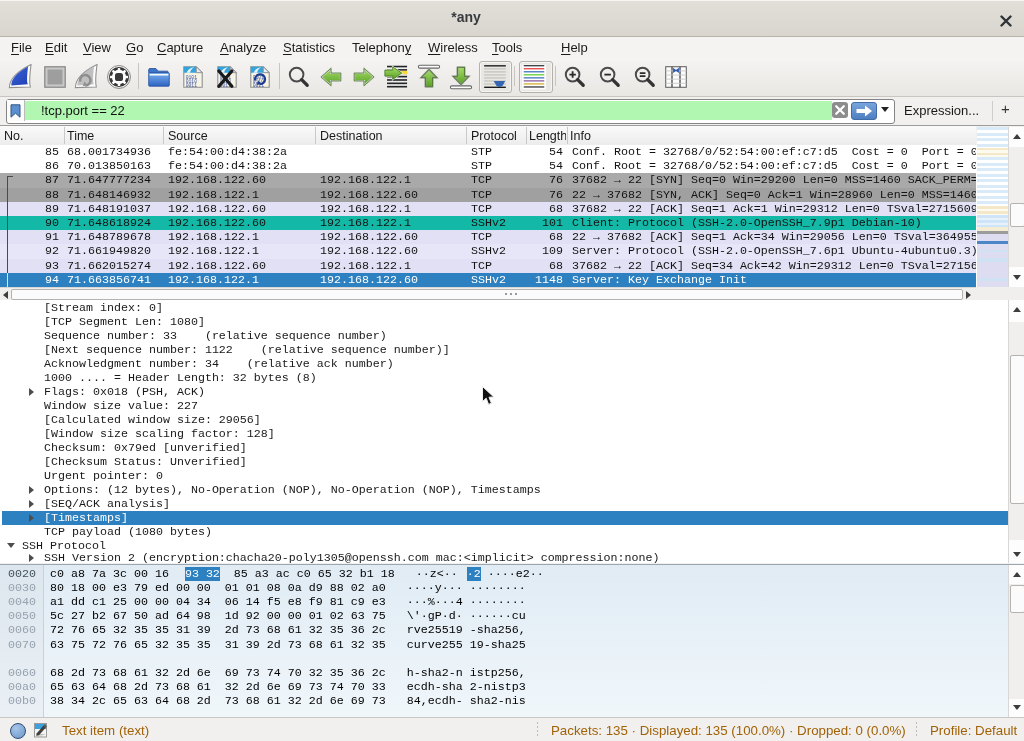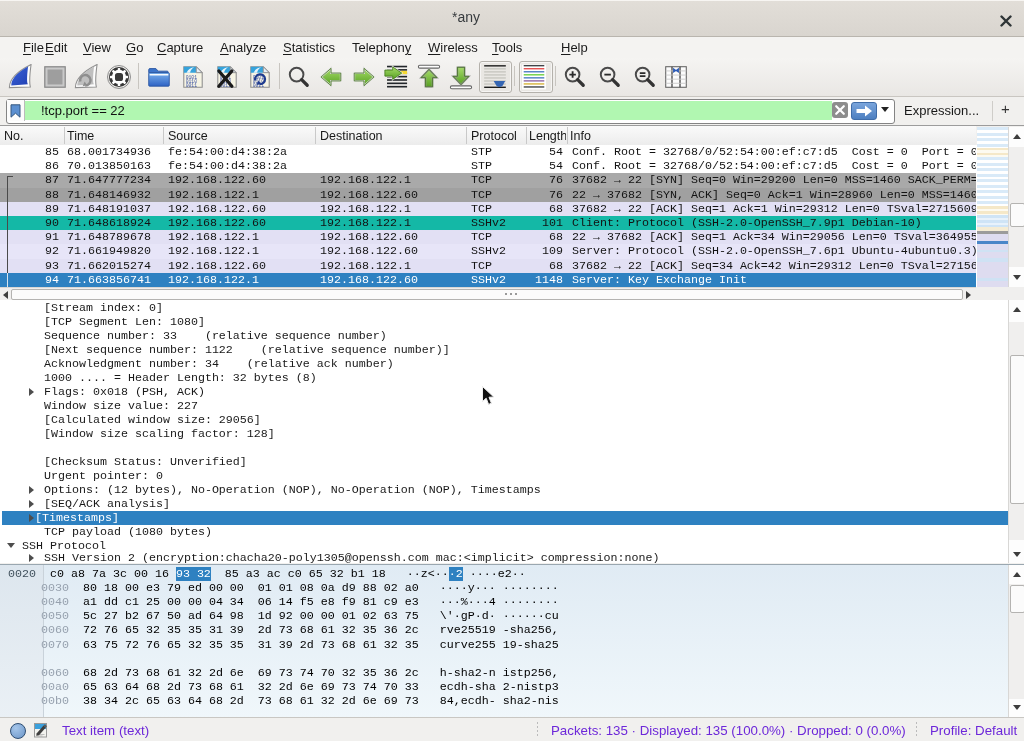--- a/index.html
+++ b/index.html
@@ -1,21 +1,21 @@
 <!DOCTYPE html>
 <html><head><meta charset="utf-8"><style>
 html,body{margin:0;padding:0;}
 body{width:1024px;height:741px;overflow:hidden;background:#f1f0ee;
   font-family:"Liberation Sans",sans-serif;}
 #win{position:absolute;top:0;left:0;width:1024px;height:741px;}
 .abs{position:absolute;}
 .mono{font-family:"Liberation Mono",monospace;font-size:11.67px;line-height:14.2px;white-space:pre;}
 
 #titlebar{top:0;left:0;width:1024px;height:36px;background:linear-gradient(#e2ded8,#d9d5cf);border-bottom:1px solid #b9b5ae;box-shadow:inset 0 1px 0 #f7f5f2;}
-#title{top:9px;left:0;width:932px;text-align:center;font-size:14px;font-weight:normal;color:#383c3f;}
+#title{top:9px;left:0;width:932px;text-align:center;font-size:14px;font-weight:bold;color:#383c3f;}
 #closex{top:13px;left:1000px;width:12px;height:12px;}
 
 #menubar{top:37px;left:0;width:1024px;height:21px;background:#f4f3f1;}
 .mi{top:3px;font-size:13px;color:#1b1b1b;}
 .mi u{text-decoration:underline;text-underline-offset:2px;}
 
 #toolbar{top:58px;left:0;width:1024px;height:38px;background:linear-gradient(#f5f4f2,#e9e7e4);border-bottom:1px solid #c9c6c1;}
 .tbtn{position:absolute;top:6px;width:26px;height:26px;}
 .tsep{position:absolute;top:5px;width:1px;height:26px;background:#c8c5c0;}
 .pressed{background:#e9e7e3;border:1px solid #b4b1ab;border-radius:3px;box-shadow:inset 0 0 0 1px rgba(255,255,255,.6);}
@@ -58,37 +58,37 @@
 
 #details{top:300px;left:0;width:1024px;height:263px;background:#fff;overflow:hidden;}
 .dline{position:absolute;left:0;width:1008px;height:14px;}
 .dline .mono,.dtxt{font-family:"Liberation Mono",monospace;font-size:11.67px;line-height:14px;white-space:pre;color:#191919;}
 .tri-r{position:absolute;width:0;height:0;border-top:4px solid transparent;border-bottom:4px solid transparent;border-left:5px solid #4d4d4d;}
 .tri-d{position:absolute;width:0;height:0;border-left:4px solid transparent;border-right:4px solid transparent;border-top:5px solid #4d4d4d;}
 
 #hexpane{top:564px;left:0;width:1024px;height:153px;background:linear-gradient(#e0ebf4,#f0f7fb);border-top:1px solid #9aa7b0;overflow:hidden;}
 #hexoff{position:absolute;top:0;left:0;width:43px;height:153px;background:linear-gradient(#dde6ee,#eaf0f5);border-right:1px solid #c9d2da;}
 .hrow{position:absolute;left:8px;}
-.hoff{color:#96a1ae;margin-left:33px;}
-.hsel{background:#2e81c1;color:#fff;}
+.hoff{color:#96a1ae;}
+.hsel{background:#2e81c1;color:#fff;margin-left:9px;}
 
 #statusbar{top:717px;left:0;width:1024px;height:24px;background:#f1f0ee;border-top:1px solid #c9c7c3;}
-.st{position:absolute;top:4.5px;font-size:13.3px;color:#6d28d9;}
+.st{position:absolute;top:4.5px;font-size:13.3px;color:#a16207;}
 .dotsep{position:absolute;top:4px;width:1px;height:15px;background:repeating-linear-gradient(#bbb 0 2px,transparent 2px 4px);}
 #expdot{position:absolute;top:5px;left:10px;width:14px;height:14px;border-radius:50%;background:radial-gradient(circle at 35% 30%,#a6c6ea,#6b95c8);border:1.5px solid #2e4d72;}
 </style></head>
 <body>
 <div id="win">
   <div class="abs" id="titlebar"></div>
   <div class="abs" id="title">*any</div>
   <div class="abs" id="closex"><svg width="12" height="12" viewBox="0 0 12 12">
         <path d="M1.5 1.5 L10.5 10.5 M10.5 1.5 L1.5 10.5" stroke="#2e3436" stroke-width="2.4" stroke-linecap="round"></path>
       </svg></div>
   <div class="abs" id="menubar">
-    <span class="abs mi" style="left:23px"><u>F</u>ile</span>
+    <span class="abs mi" style="left:11px"><u>F</u>ile</span>
     <span class="abs mi" style="left:45px"><u>E</u>dit</span>
     <span class="abs mi" style="left:83px"><u>V</u>iew</span>
     <span class="abs mi" style="left:126px"><u>G</u>o</span>
     <span class="abs mi" style="left:157px"><u>C</u>apture</span>
     <span class="abs mi" style="left:220px"><u>A</u>nalyze</span>
     <span class="abs mi" style="left:283px"><u>S</u>tatistics</span>
     <span class="abs mi" style="left:352px">Telephon<u>y</u></span>
     <span class="abs mi" style="left:428px"><u>W</u>ireless</span>
     <span class="abs mi" style="left:492px"><u>T</u>ools</span>
     <span class="abs mi" style="left:561px"><u>H</u>elp</span>
@@ -376,37 +376,40 @@
       </div>
     <div class="dline" style="top:99px">
         <span class="abs dtxt" style="left:44px">Window size value: 227</span>
       </div>
     <div class="dline" style="top:113px">
         <span class="abs dtxt" style="left:44px">[Calculated window size: 29056]</span>
       </div>
     <div class="dline" style="top:127px">
         <span class="abs dtxt" style="left:44px">[Window size scaling factor: 128]</span>
       </div>
+    <div class="dline" style="top:141px">
+        <span class="abs dtxt" style="left:44px">Checksum: 0x79ed [unverified]</span>
+      </div>
     <div class="dline" style="top:155px">
         <span class="abs dtxt" style="left:44px">[Checksum Status: Unverified]</span>
       </div>
     <div class="dline" style="top:169px">
         <span class="abs dtxt" style="left:44px">Urgent pointer: 0</span>
       </div>
     <div class="dline" style="top:183px">
         <span class="tri-r" style="left:29px;top:3px"></span>
         <span class="abs dtxt" style="left:44px">Options: (12 bytes), No-Operation (NOP), No-Operation (NOP), Timestamps</span>
       </div>
     <div class="dline" style="top:197px">
         <span class="tri-r" style="left:29px;top:3px"></span>
         <span class="abs dtxt" style="left:44px">[SEQ/ACK analysis]</span>
       </div>
     <div class="dline" style="top:211px;background:#2e81c1;left:2px;width:1006px">
         <span class="tri-r" style="left:27px;top:3px"></span>
-        <span class="abs dtxt" style="left:33px;color:#fff">[Timestamps]</span>
+        <span class="abs dtxt" style="left:42px;color:#fff">[Timestamps]</span>
       </div>
     <div class="dline" style="top:225px">
         <span class="abs dtxt" style="left:44px">TCP payload (1080 bytes)</span>
       </div>
     <div class="dline" style="top:239px">
         <span class="tri-d" style="left:7px;top:4px"></span>
         <span class="abs dtxt" style="left:22px">SSH Protocol</span>
       </div>
     <div class="dline" style="top:251px">
         <span class="tri-r" style="left:29px;top:3px"></span>

